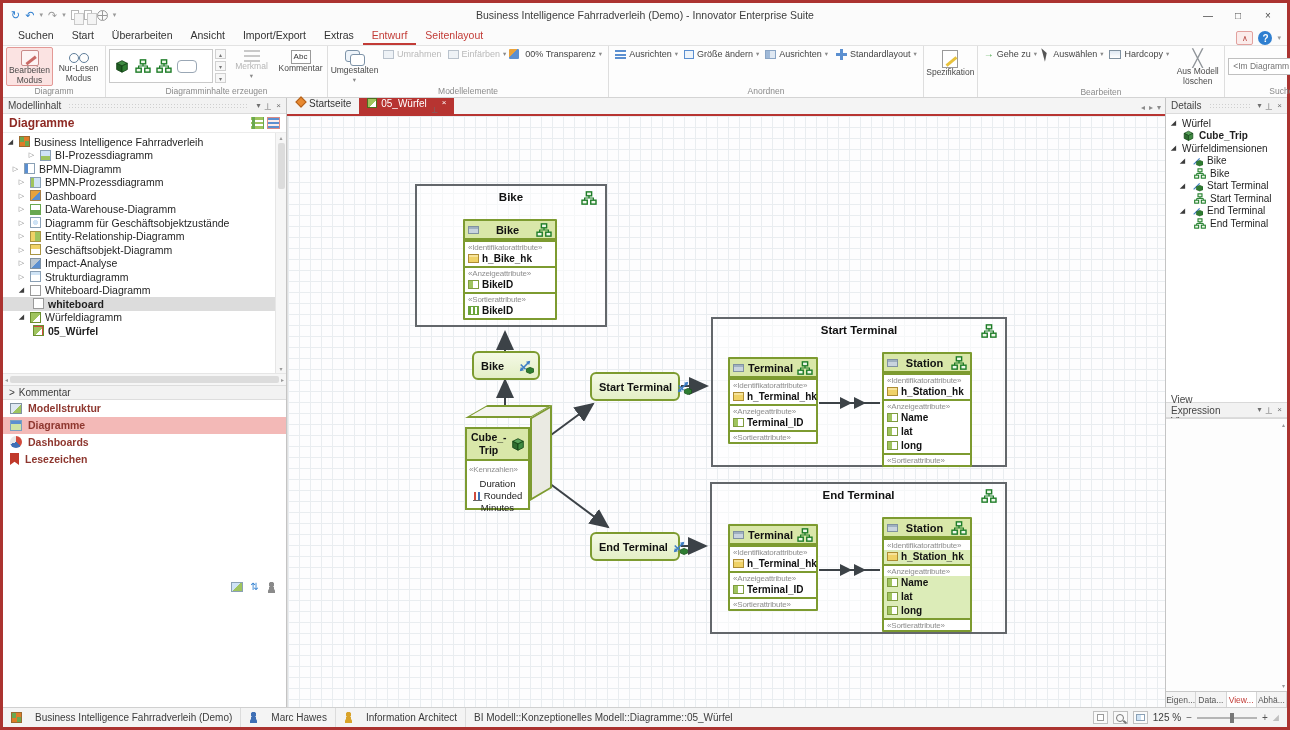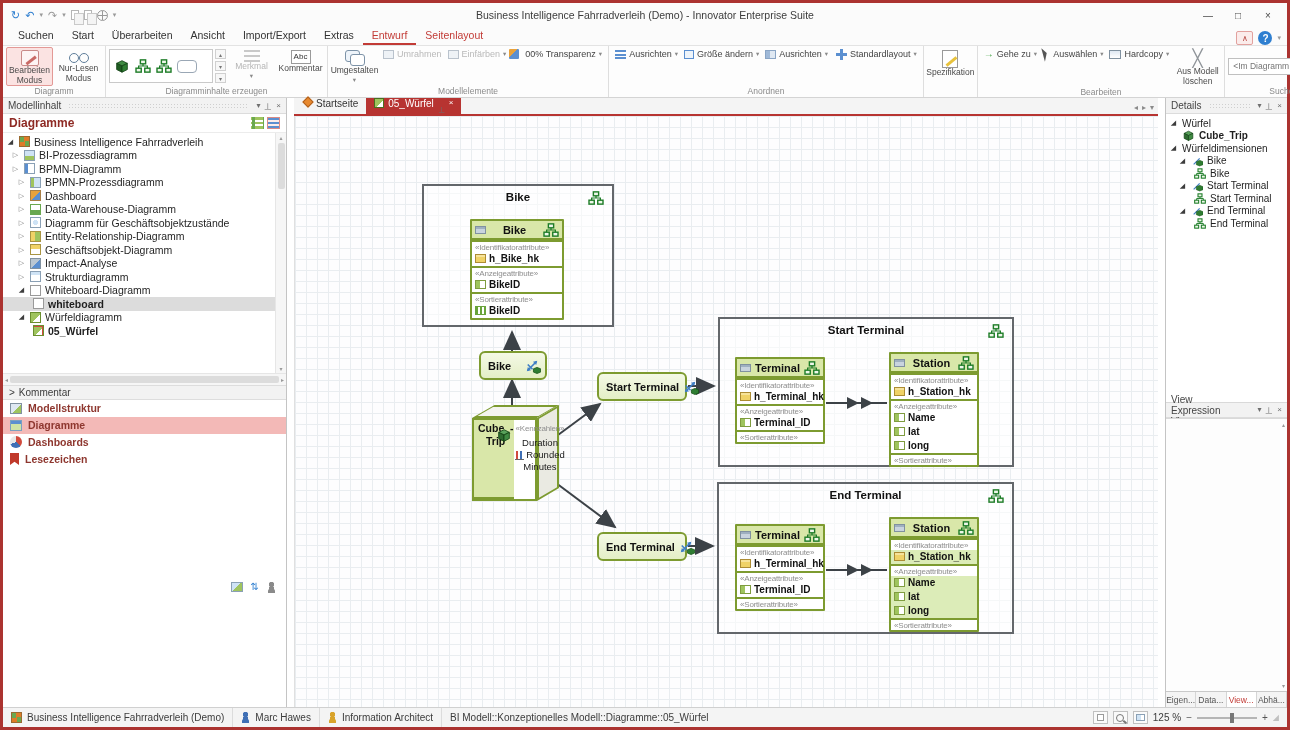--- a/index.html
+++ b/index.html
@@ -71,21 +71,21 @@
 .mini-doc{width:8px;height:10px;border:1px solid #cfcfcf;background:#fafafa;display:inline-block;}
 .delx-ic{font-size:17px;color:#8f9499;line-height:17px;}
 .searchwrap{display:flex;align-items:center;gap:3px;margin:auto 0;}
 .searchbox{width:100px;height:17px;border:1px solid #c0c0c0;background:#fff;display:flex;align-items:center;padding:0 2px 0 4px;}
 .searchbox input{border:none;outline:none;width:84px;font-size:8.5px;color:#777;background:transparent;}
 .mag-ic{width:8px;height:8px;border:1.5px solid #777;border-radius:50%;position:relative;display:inline-block;}
 .mag-ic:after{content:"";position:absolute;left:6px;top:6px;width:4px;height:1.5px;background:#777;transform:rotate(40deg);}
 .check-ic{width:16px;height:14px;border:1px solid #9ab59a;color:#3f8a3f;font-size:11px;font-weight:bold;display:flex;align-items:center;justify-content:center;background:#fff;}
 .sim-ic{width:16px;height:14px;background:linear-gradient(90deg,#d9d9d9 46%,#fff 46% 54%,#d9d9d9 54%),linear-gradient(#d9d9d9 46%,#fff 46% 54%,#d9d9d9 54%);border:1px solid #c0c0c0;}
 
-.main{flex:1;display:flex;min-height:0;gap:7px;}
+.main{flex:1;display:flex;min-height:0;}
 
 .leftpanel{width:284px;border-right:1px solid #c4c4c4;display:flex;flex-direction:column;background:#fff;flex:0 0 auto;}
 .phead{height:16px;display:flex;align-items:center;gap:4px;padding:0 5px;background:#f2f2f2;border-bottom:1px solid #dcdcdc;font-size:10px;color:#454545;flex:0 0 auto;}
 .phead .dots{flex:1;height:6px;background-image:radial-gradient(#cfcfcf 0.7px,transparent 0.8px);background-size:3px 3px;margin:0 3px;}
 .phbtn{font-size:8px;color:#6f6f6f;line-height:10px;}
 .pin{display:inline-block;transform:rotate(180deg);font-size:9px;color:#6f6f6f;}
 .dtitle{height:19px;display:flex;align-items:center;padding:0 6px;font-size:12px;font-weight:bold;color:#8e2a24;border-bottom:1px solid #ececec;flex:0 0 auto;}
 .dtitle .sp{flex:1;}
 .licon1{width:13px;height:12px;background:linear-gradient(90deg,#6aa84f 30%,transparent 30%),repeating-linear-gradient(#9fc45e 0 2px,transparent 2px 4px);border:1px solid transparent;}
 .licon2{width:13px;height:12px;background:repeating-linear-gradient(#5b8fd0 0 2px,transparent 2px 4px);border:1px solid #d98a86;background-color:#fbecea;}
@@ -143,40 +143,40 @@
 .a-dsp{background:linear-gradient(90deg,#9fc45e 45%,#fff 45%);border:1px solid #7f9c3f;}
 .a-srt{background:repeating-linear-gradient(90deg,#69a33a 0 2px,#fff 2px 4px);border:1px solid #69a33a;}
 .org{width:16px;height:14px;flex:0 0 auto;}
 .org .ob{fill:#eef7ea;stroke:#1d7c27;stroke-width:1.6;}
 .org .ol{fill:none;stroke:#1d7c27;stroke-width:1.4;}
 .dnode{position:absolute;height:29px;display:flex;align-items:center;justify-content:space-between;gap:3px;padding:0 4px 0 7px;background:linear-gradient(#f4f9e6,#e4efc6);border:2px solid #7d9b30;border-radius:6px;font-weight:bold;font-size:11px;color:#111;z-index:3;white-space:nowrap;}
 .dim{width:17px;height:17px;flex:0 0 auto;}
 .cubewrap{position:absolute;left:177px;top:286px;width:92px;height:102px;z-index:3;}
 .cube-top{position:absolute;left:0;top:3px;width:65px;height:13px;background:#f4f4ee;border:2px solid #7d9b30;transform:skewX(-60deg);transform-origin:0 100%;}
 .cube-side{position:absolute;left:65px;top:16px;width:22px;height:83px;background:#eaeae2;border:2px solid #7d9b30;transform:skewY(-30.6deg);transform-origin:0 0;}
-.cube-front{position:absolute;left:0;top:16px;width:65px;height:83px;border:2px solid #7d9b30;background:#fff;display:flex;flex-direction:row;}
+.cube-front{position:absolute;left:0;top:25px;width:65px;height:83px;border:2px solid #7d9b30;background:#fff;display:flex;flex-direction:column;}
 .cfh{background:#d9e7a9;border-bottom:2px solid #7d9b30;font-weight:bold;font-size:10.5px;line-height:1.25;padding:2px 0 2px 4px;position:relative;color:#111;}
 .cfh .cubeic{position:absolute;right:2px;top:7px;}
 .cfb{flex:1;text-align:center;font-size:9.5px;color:#1a1a1a;line-height:12px;padding-top:1px;}
 .cfb .est{text-align:left;padding:2px;}
 .mrow{display:flex;align-items:center;justify-content:center;gap:2px;}
 .meas-ic{width:9px;height:9px;background:linear-gradient(90deg,transparent 0 1px,#d04b3e 1px 3px,transparent 3px 5px,#3f6fb5 5px 7px,transparent 7px);border-bottom:1.3px solid #666;display:inline-block;}
 .cubeic{width:16px;height:16px;}
 
 .rightpanel{width:122px;border-left:1px solid #c4c4c4;display:flex;flex-direction:column;background:#fff;flex:0 0 auto;}
 .rtree{height:288px;padding-top:3px;overflow:hidden;flex:0 0 auto;}
 .rtree .trow{height:12.5px;font-size:10px;}
 .viewer{flex:1;position:relative;background:#fdfdfd;border-top:1px solid #d9d9d9;}
 .viewer .va{position:absolute;right:2px;font-size:6px;color:#9a9a9a;}
 .btabs{height:16px;display:flex;border-top:1px solid #c9c9c9;background:#f4f4f4;flex:0 0 auto;}
 .btab{flex:1;display:flex;align-items:center;justify-content:center;font-size:8.5px;color:#555;border-right:1px solid #d5d5d5;white-space:nowrap;overflow:hidden;}
 .btab.activ{background:#fff;color:#c23b36;}
 
 .statusbar{height:20px;border-top:1px solid #d0d0d0;background:#f4f4f4;display:flex;align-items:center;font-size:10px;color:#3c3c3c;flex:0 0 auto;}
-.sseg{display:flex;align-items:center;gap:5px;padding:0 8px;border-right:1px solid #dcdcdc;height:100%;white-space:nowrap;}
+.sseg{display:flex;align-items:center;gap:13px;padding:0 8px;border-right:1px solid #dcdcdc;height:100%;white-space:nowrap;}
 .sseg.grow{flex:1;border-right:none;}
 .szoom{display:flex;align-items:center;gap:5px;padding:0 6px;}
 .zbtn{width:15px;height:13px;border:1px solid #c0c0c0;background:#fafafa;display:flex;align-items:center;justify-content:center;}
 .zsq{width:7px;height:7px;border:1px solid #9a9a9a;background:#fff;}
 .zdg{width:9px;height:7px;border:1px solid #8aa0b5;background:linear-gradient(90deg,#cfe3f5 50%,#fff 50%);}
 .ztrack{width:60px;height:2px;background:#b5b5b5;position:relative;}
 .zthumb{position:absolute;left:55%;top:-4px;width:4px;height:10px;background:#777;}
 .grip{color:#c0c0c0;font-size:8px;padding-right:2px;}
 .zpm{font-size:10px;color:#555;}
 </style>
@@ -422,21 +422,21 @@
         <span class="licon1"></span>&nbsp;
         <span class="licon2"></span>
       </div>
       <div class="treewrap">
         <div class="tree">
           <div class="trow" style="padding-left:3px">
               <span class="exp open">◢</span>
               <span class="model-icon"></span>
               <span>Business Intelligence Fahrradverleih</span>
             </div>
-          <div class="trow" style="padding-left:8px">
+          <div class="trow" style="padding-left:24px">
               <span class="exp">▷</span>
               <span class="ti" style="background:linear-gradient(180deg,#cfe3f5 55%,#9fc45e 55%)"></span>
               <span>BI-Prozessdiagramm</span>
             </div>
           <div class="trow" style="padding-left:8px">
               <span class="exp">▷</span>
               <span class="ti" style="background:linear-gradient(90deg,#5b8fd0 30%,#fff 30%)"></span>
               <span>BPMN-Diagramm</span>
             </div>
           <div class="trow" style="padding-left:14px">

